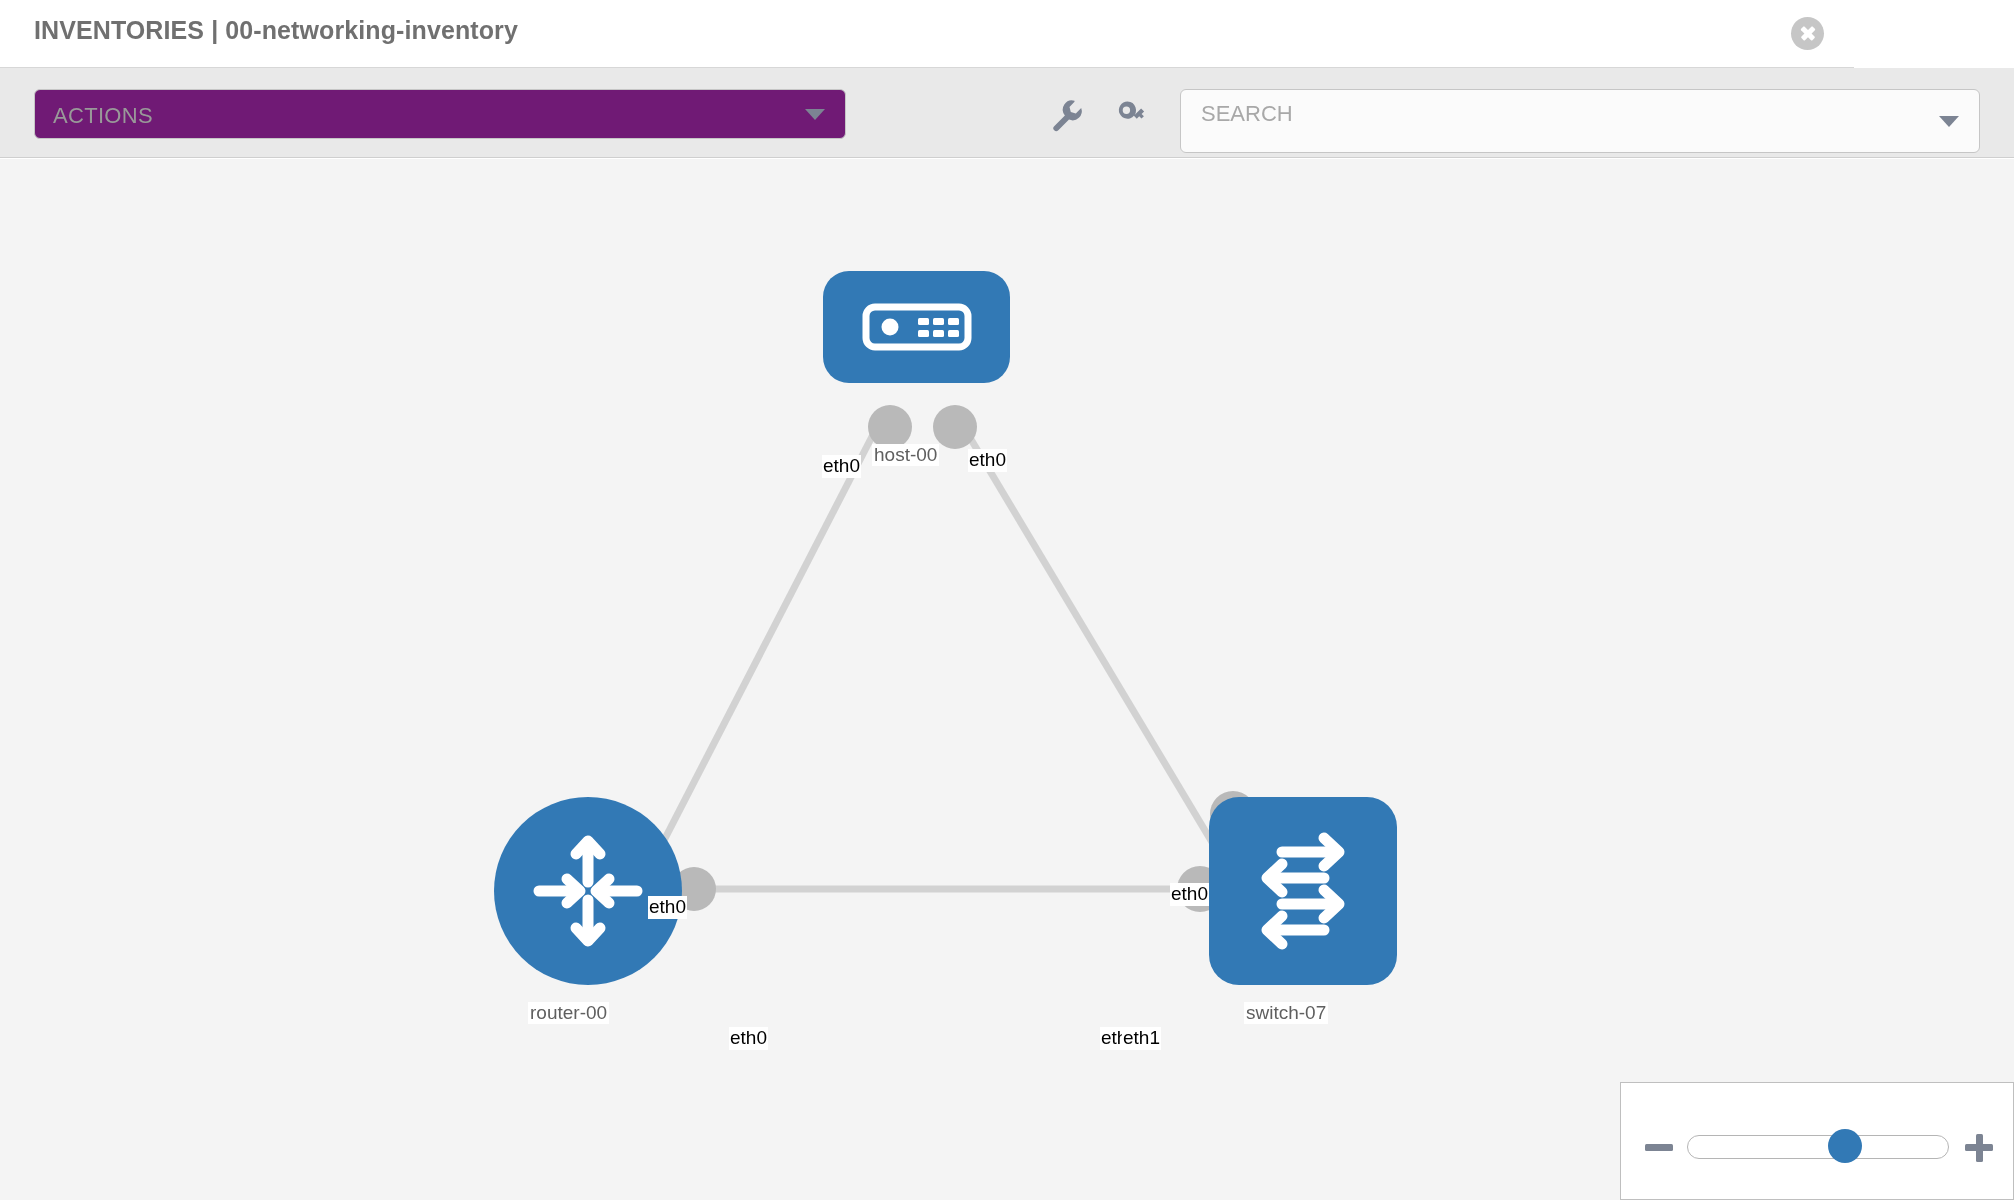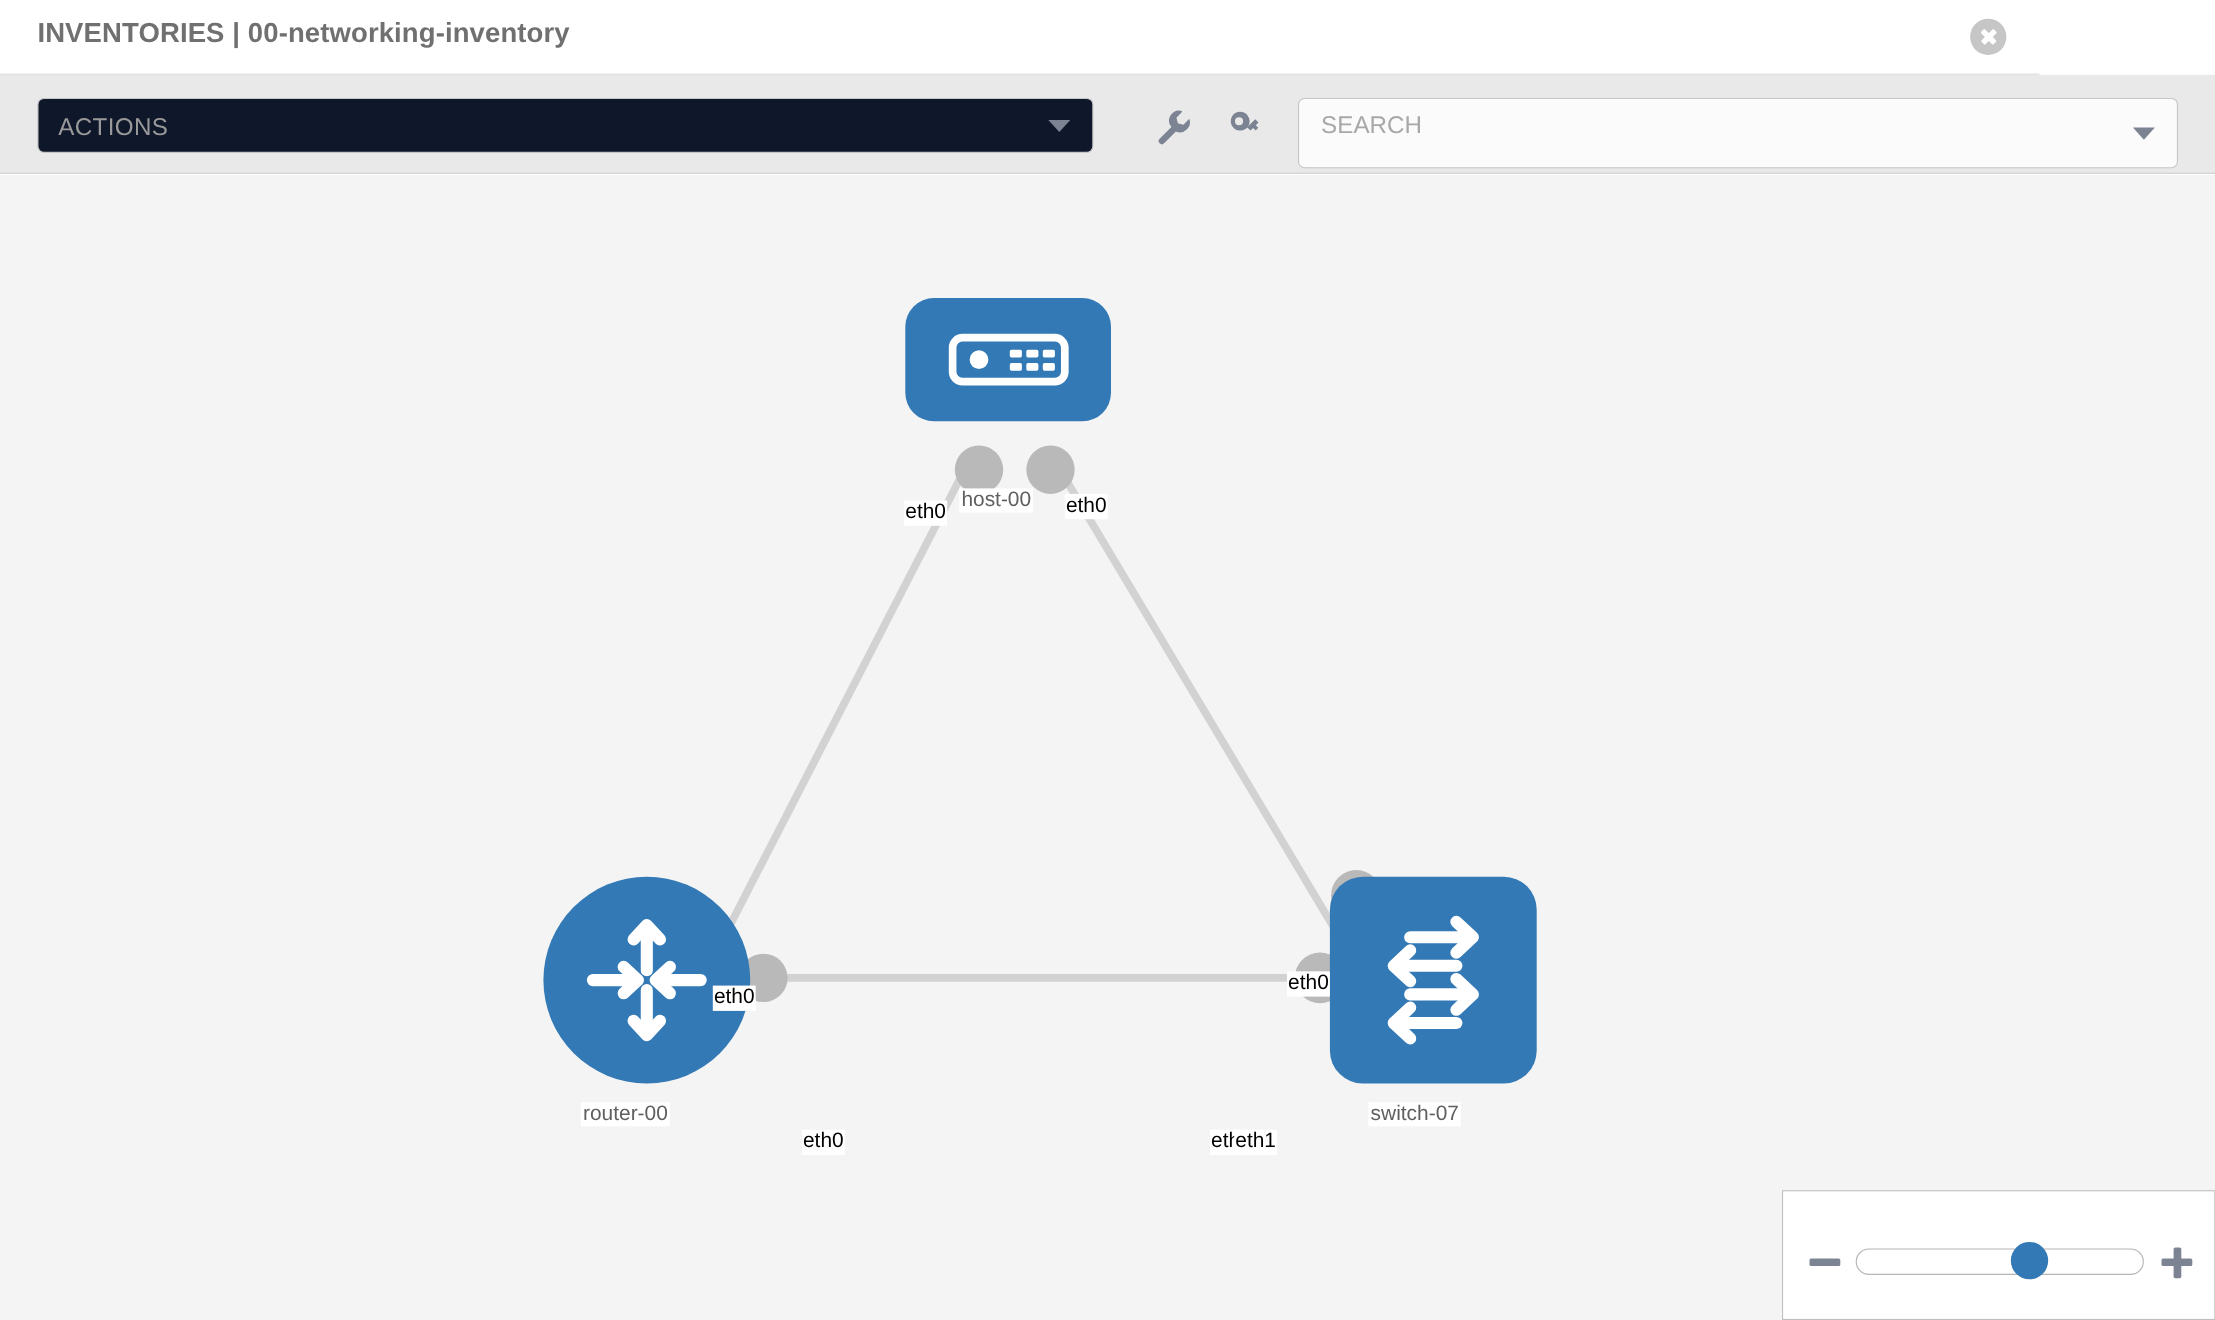--- a/index.html
+++ b/index.html
@@ -63,22 +63,22 @@
     position: absolute;
     left: 0; top: 68px;
     width: 2014px; height: 90px;
     background: #e9e9e9;
     border-bottom: 1px solid #cfcfcf;
   }
 
   .actions-select {
     position: absolute;
     left: 34px; top: 21px;
-    width: 960px; height: 50px;
-    background: #0f172a;
+    width: 812px; height: 50px;
+    background: #701a75;
     border: 1px solid #c6c6c6;
     border-radius: 6px;
     cursor: pointer;
   }
   .actions-select .label {
     position: absolute;
     left: 18px; top: 13px;
     font-size: 22px;
     color: #999999;
     letter-spacing: .3px;

